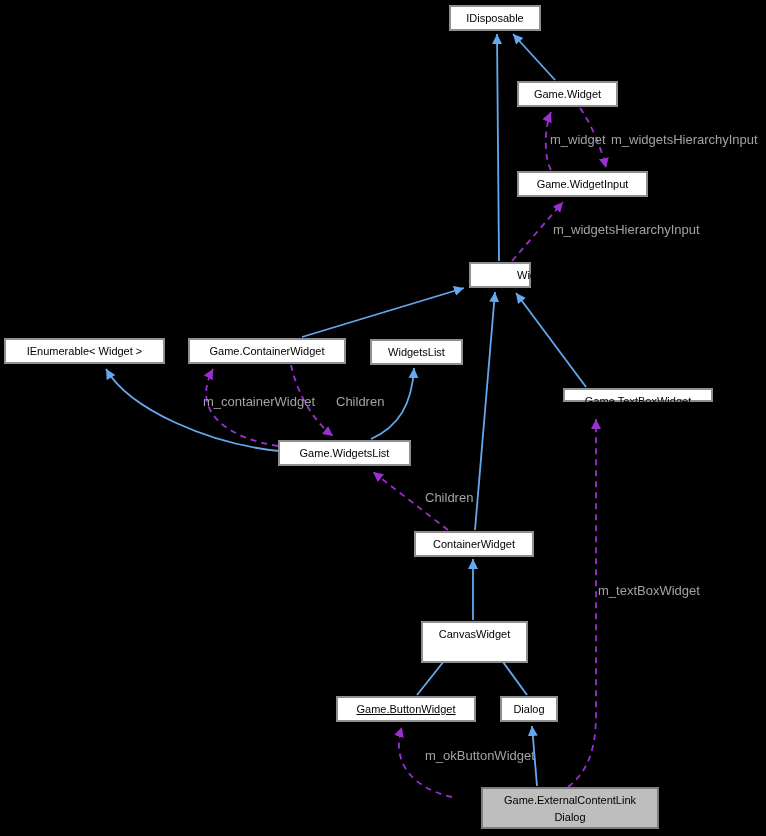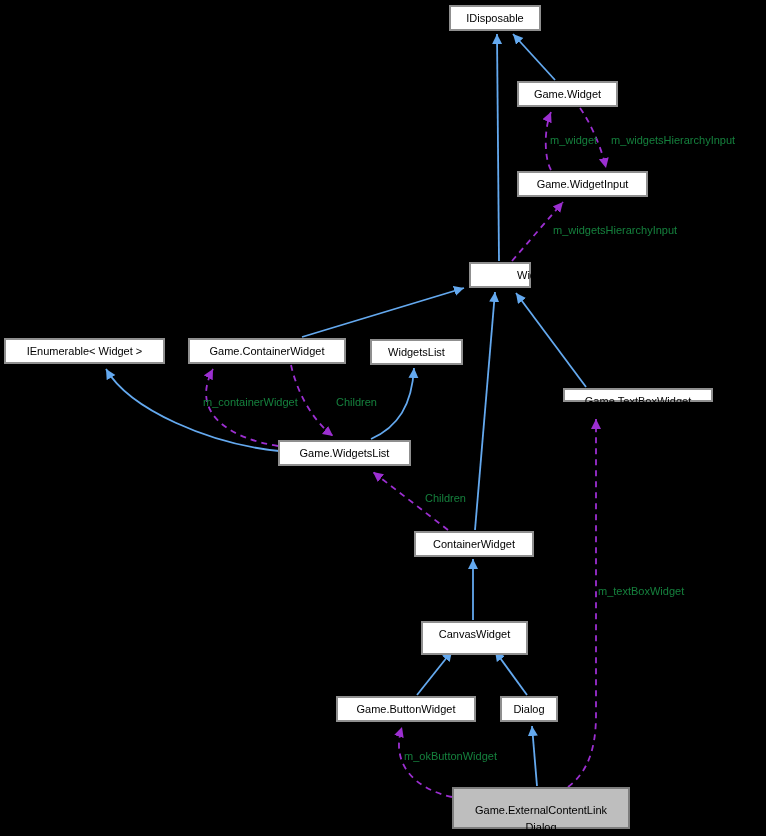--- a/index.html
+++ b/index.html
@@ -4,22 +4,22 @@
 <style>
   html,body{margin:0;padding:0;background:#000;}
   .canvas{position:relative;width:766px;height:836px;background:#000;overflow:hidden;
           font-family:"Liberation Sans","DejaVu Sans",sans-serif;}
   svg.edges{position:absolute;left:0;top:0;}
   .edge-inh{stroke:#64a9ef;stroke-width:1.8;fill:none;}
   .edge-use{stroke:#9c2fd1;stroke-width:1.8;fill:none;stroke-dasharray:6 5;}
   .node{position:absolute;box-sizing:border-box;background:#ffffff;border:2px solid #8f8f8f;
         color:#000;font-size:11px;text-align:center;white-space:nowrap;cursor:pointer;}
   .node.sel{background:#bebebe;border-color:#7d7d7d;white-space:pre-line;line-height:17px;
-            padding-top:13px;cursor:default;}
-  .elabel{position:absolute;color:#15803d;font-size:11px;line-height:14px;white-space:nowrap;}
+            padding-top:3px;cursor:default;margin-left:29px;}
+  .elabel{position:absolute;color:#a3a3a3;font-size:13px;line-height:14px;white-space:nowrap;}
 </style>
 </head>
 <body>
 
 <div class="canvas">
 
   <svg class="edges" width="766" height="836" viewBox="0 0 766 836">
     <defs>
       <marker id="ab" markerUnits="userSpaceOnUse" markerWidth="12" markerHeight="12" refX="10" refY="5" orient="auto">
         <path d="M0,0 L10,5 L0,10 z" fill="#64a9ef"></path>
@@ -64,31 +64,31 @@
   <div class="node" style="left:4px;top:338px;width:161px;height:26px;line-height:22px;">IEnumerable&lt; Widget &gt;</div>
 
   <div class="node" style="left:370px;top:339px;width:93px;height:26px;line-height:22px;">WidgetsList</div>
 
   <div class="node" style="left:520px;top:388px;width:150px;height:14px;line-height:22px;margin-left:43px;">Game.TextBoxWidget</div>
 
   <div class="node" style="left:278px;top:440px;width:133px;height:26px;line-height:22px;">Game.WidgetsList</div>
 
   <div class="node" style="left:414px;top:531px;width:120px;height:26px;line-height:22px;">ContainerWidget</div>
 
-  <div class="node" style="left:421px;top:621px;width:107px;height:34px;line-height:22px;">CanvasWidget</div>
+  <div class="node" style="left:421px;top:621px;width:107px;height:42px;line-height:22px;">CanvasWidget</div>
 
-  <div class="node" style="left:336px;top:696px;width:140px;height:26px;line-height:22px;">Game.ButtonWidget</div>
+  <div class="node" style="left:336px;top:696px;width:140px;height:26px;line-height:22px;text-decoration:underline;">Game.ButtonWidget</div>
 
   <div class="node" style="left:500px;top:696px;width:58px;height:26px;line-height:22px;">Dialog</div>
 
   <div class="node sel" style="left:452px;top:787px;width:178px;height:42px;">Game.ExternalContentLink
 Dialog</div>
 
   <div class="elabel" style="left:550px;top:133px;">m_widget</div>
   <div class="elabel" style="left:611px;top:133px;">m_widgetsHierarchyInput</div>
   <div class="elabel" style="left:553px;top:223px;">m_widgetsHierarchyInput</div>
   <div class="elabel" style="left:203px;top:395px;">m_containerWidget</div>
   <div class="elabel" style="left:336px;top:395px;">Children</div>
   <div class="elabel" style="left:425px;top:491px;">Children</div>
   <div class="elabel" style="left:598px;top:584px;">m_textBoxWidget</div>
-  <div class="elabel" style="left:404px;top:749px;text-align:center;">m_okButtonWidget</div>
+  <div class="elabel" style="left:425px;top:749px;text-align:center;">m_okButtonWidget</div>
 
 </div>
 
 </body></html>

